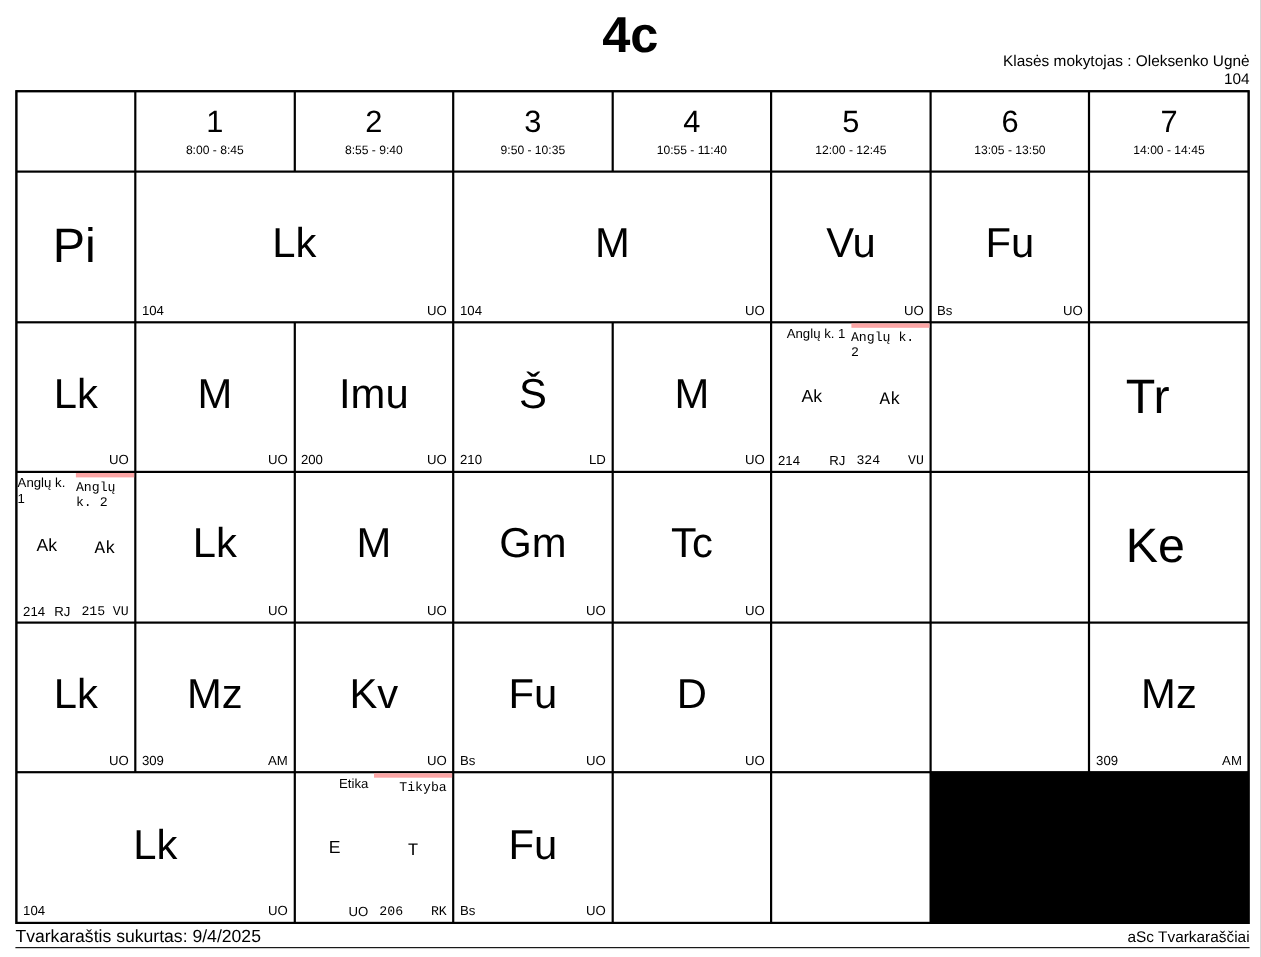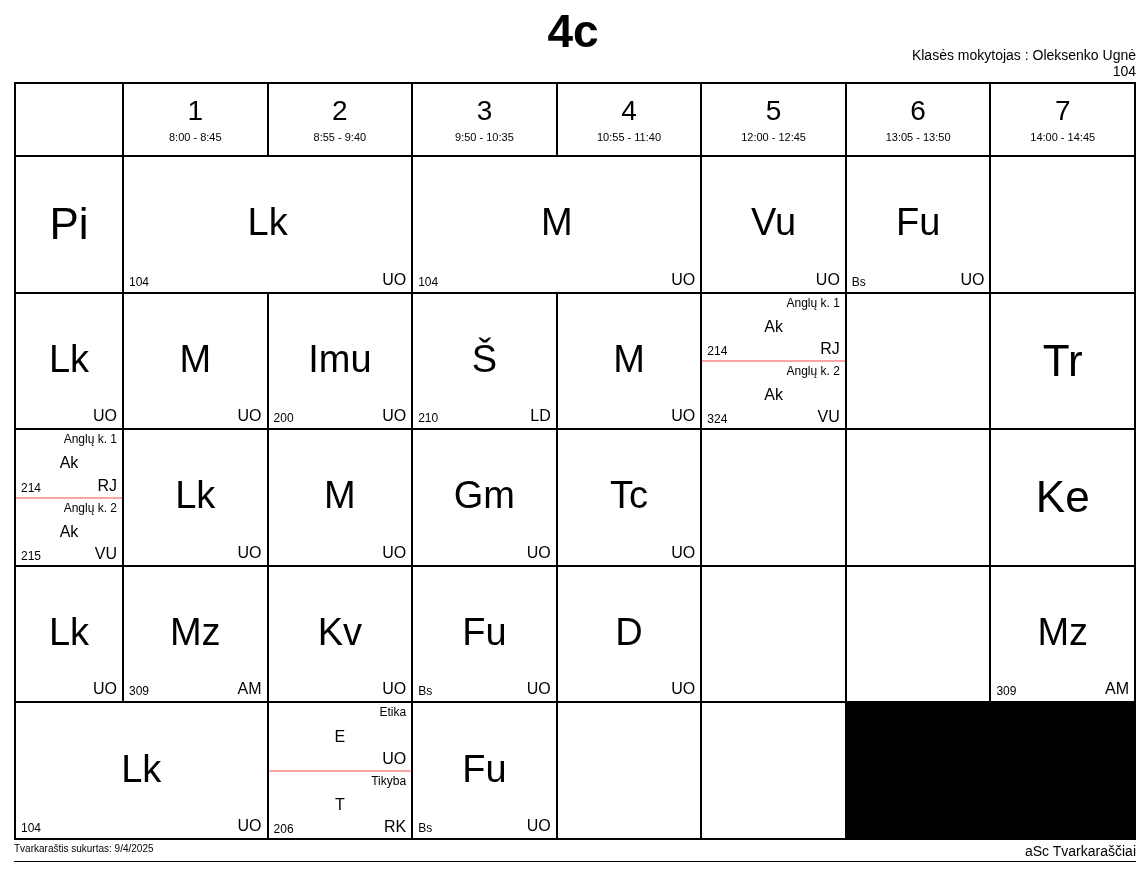--- a/index.html
+++ b/index.html
@@ -40,42 +40,42 @@
     border:2px solid #000;
   }
   .cell { background:#fff; position:relative; }
 
   
   .period-cell { display:flex; flex-direction:column; align-items:center; justify-content:center; }
   .period-num { font-size:28px; line-height:1.1; }
   .period-time { font-size:11px; margin-top:5px; }
 
   
-  .day-cell { display:flex; align-items:center; justify-content:center; }
+  .day-cell { display:flex; align-items:center; justify-content:flex-start;padding-left:32px; }
   .day-label { font-size:44px; }
 
   
   .subject {
     position:absolute; top:50%; left:50%; transform:translate(-50%,-54%);
     font-size:38px; white-space:nowrap;
   }
   .room  { position:absolute; left:5px;  bottom:3px; font-size:12px; }
-  .teacher { position:absolute; right:5px; bottom:3px; font-size:16px; }
-
-  
-  .split { display:flex; flex-direction:column; }
+  .teacher { position:absolute; right:5px; bottom:3px; font-size:12px; }
+
+  
+  .split { display:flex; flex-direction:row; }
   .sub { position:relative; flex:1 1 0; }
-  .sub + .sub { border-top:2px solid #fca5a5; }
+  .sub + .sub { border-top:4px solid #fca5a5;font-family:Liberation Mono, monospace; }
   .group { position:absolute; top:2px; right:5px; font-size:12px; }
   .sub .subject { font-size:16px; transform:translate(-50%,-50%); }
   .sub .room  { bottom:2px; }
   .sub .teacher { bottom:2px; }
 
   
-  .footer-created { position:absolute; left:14px; top:843px; font-size:10px; }
+  .footer-created { position:absolute; left:14px; top:843px; font-size:16px; }
   .footer-brand  { position:absolute; right:10px; top:843px; font-size:14px;margin-left:39px; }
   .footer-rule {
     position:absolute; left:14px; right:10px; top:861px;
     border-top:1px solid #000; height:0;
   }
 </style>
 </head>
 <body>
 
 <div class="page">

